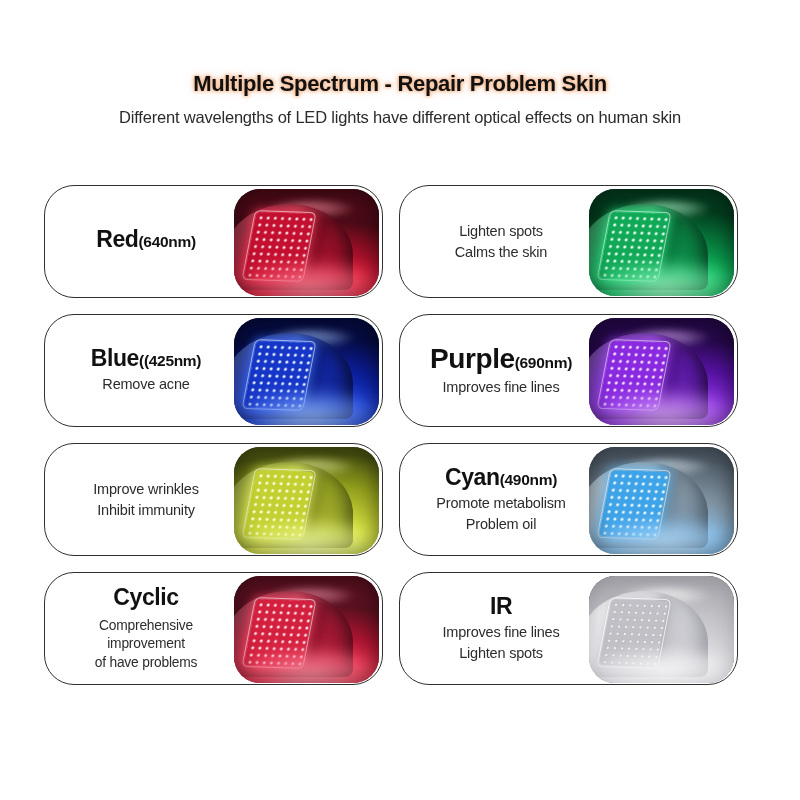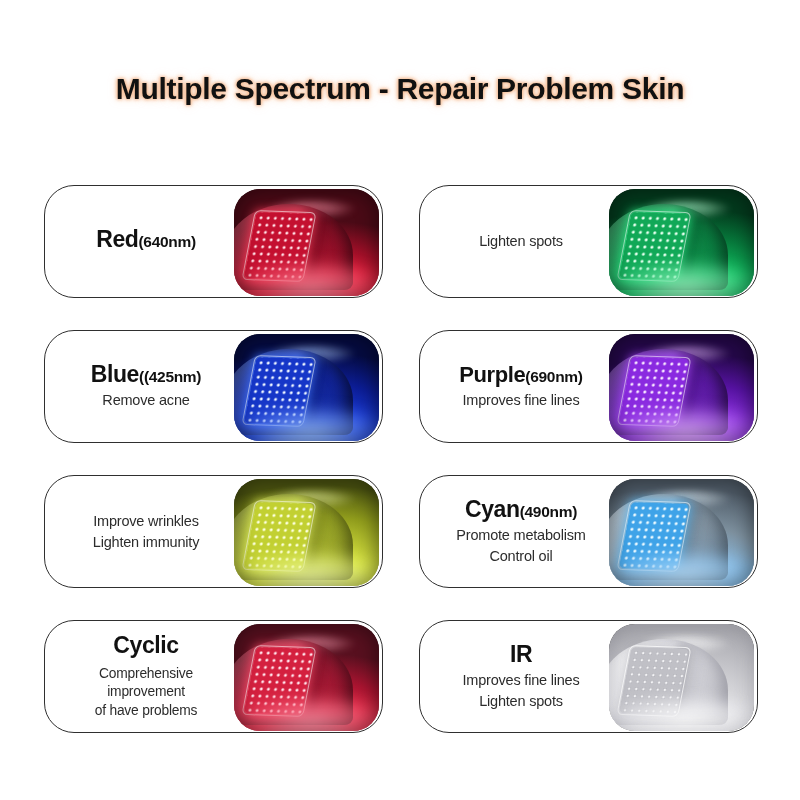--- a/index.html
+++ b/index.html
@@ -23,21 +23,21 @@
 
   
   .header {
     position: absolute;
     top: 72px;
     left: 0;
     width: 800px;
     text-align: center;
   }
   .title {
-    font-size: 30px;
+    font-size: 22px;
     font-weight: bold;
     color: #111111;
     letter-spacing: -0.3px;
     line-height: 1.1;
     text-shadow:
        0 0 4px rgba(247,190,150,0.95),
        0 0 8px rgba(247,190,150,0.65),
        1px 0 3px rgba(247,190,150,0.8),
       -1px 0 3px rgba(247,190,150,0.8);
     white-space: nowrap;
@@ -54,20 +54,21 @@
   
   .grid {
     position: absolute;
     top: 185px;
     left: 44px;
     width: 714px;
     display: grid;
     grid-template-columns: 339px 339px;
     grid-column-gap: 36px;
     grid-row-gap: 32px;
+    gap: 16px;
   }
 
   .card {
     position: relative;
     height: 113px;
     box-sizing: border-box;
     border: 1.6px solid #2f2f2f;
     border-radius: 30px;
     background: #ffffff;
     display: flex;
@@ -101,21 +102,21 @@
     letter-spacing: -0.3px;
   }
   .card-desc {
     font-size: 14.5px;
     color: #2c2c2c;
     line-height: 1.42;
     letter-spacing: -0.2px;
   }
   .card-desc div { white-space: nowrap; }
 
-  .card.compact .color-name { font-size: 22px; }
+  .card.compact .color-name { font-size: 28px; }
   .card.three-line .card-desc { font-size: 13.8px; line-height: 1.34; }
   .card.three-line .card-heading { margin-bottom: 8px; }
 
   
   .photo {
     position: absolute;
     right: 3px;
     top: 3px;
     width: 145px;
     height: 107px;
@@ -196,20 +197,21 @@
     border-radius: 26px;
   }
 </style>
 </head>
 <body>
 
 <div class="page">
 
   <div class="header">
     <div class="title">Multiple Spectrum - Repair Problem Skin</div>
+    <div class="subtitle">Different wavelengths of LED lights have different optical effects on human skin</div>
   </div>
 
   <div class="grid">
 
     <div class="card">
       <div class="card-text">
         <div class="card-heading">
           <span class="color-name">Red</span><span class="wavelength">(640nm)</span>
         </div>
       </div>
@@ -230,20 +232,21 @@
           <div class="floor" style="background:radial-gradient(ellipse at 50% 40%, rgba(255,130,150,0.95), rgba(240,40,70,0.35) 60%, rgba(240,40,70,0) 100%);"></div>
           <div class="vignette"></div>
         </div>
       </div>
     </div>
 
     <div class="card">
       <div class="card-text">
         <div class="card-desc">
           <div>Lighten spots</div>
+          <div>Calms the skin</div>
         </div>
       </div>
       <div class="photo">
         <div class="photo-inner">
           <div class="glow-bg" style="background:
               radial-gradient(ellipse 85% 65% at 52% 92%, #9cffc4 0%, #15d06a 32%, #077a3c 70%, #033a1d 100%);"></div>
           <div class="rim" style="background:radial-gradient(ellipse at 50% 50%, rgba(180,255,210,0.9), rgba(40,220,120,0) 72%);"></div>
           <div class="dome" style="background:
               linear-gradient(120deg, rgba(140,255,190,0.5) 0%, rgba(20,170,90,0.5) 50%, rgba(5,70,38,0.6) 100%);
               box-shadow: inset -6px -4px 14px rgba(0,0,0,0.4);"></div>
@@ -314,21 +317,21 @@
           <div class="floor" style="background:radial-gradient(ellipse at 50% 40%, rgba(225,175,255,0.9), rgba(145,55,230,0.35) 60%, rgba(145,55,230,0) 100%);"></div>
           <div class="vignette"></div>
         </div>
       </div>
     </div>
 
     <div class="card">
       <div class="card-text">
         <div class="card-desc">
           <div>Improve wrinkles</div>
-          <div>Lighten immunity</div>
+          <div>Inhibit immunity</div>
         </div>
       </div>
       <div class="photo">
         <div class="photo-inner">
           <div class="glow-bg" style="background:
               radial-gradient(ellipse 88% 70% at 55% 88%, #f4ff9c 0%, #d8e442 32%, #909c1c 70%, #4a5210 100%);"></div>
           <div class="rim" style="background:radial-gradient(ellipse at 50% 50%, rgba(245,255,170,0.8), rgba(210,225,60,0) 72%);"></div>
           <div class="dome" style="background:
               linear-gradient(120deg, rgba(240,250,160,0.45) 0%, rgba(180,195,50,0.5) 50%, rgba(80,88,18,0.6) 100%);
               box-shadow: inset -6px -4px 14px rgba(20,22,0,0.42);"></div>
@@ -344,21 +347,21 @@
       </div>
     </div>
 
     <div class="card">
       <div class="card-text">
         <div class="card-heading">
           <span class="color-name">Cyan</span><span class="wavelength">(490nm)</span>
         </div>
         <div class="card-desc">
           <div>Promote metabolism</div>
-          <div>Control oil</div>
+          <div>Problem oil</div>
         </div>
       </div>
       <div class="photo">
         <div class="photo-inner">
           <div class="glow-bg" style="background:
               radial-gradient(ellipse 90% 72% at 48% 92%, #dff0ff 0%, #8fc4ee 30%, #7d909e 66%, #4e5a66 100%);"></div>
           <div class="rim" style="background:radial-gradient(ellipse at 50% 50%, rgba(235,248,255,0.8), rgba(150,190,225,0) 72%);"></div>
           <div class="dome" style="background:
               linear-gradient(120deg, rgba(225,238,248,0.75) 0%, rgba(150,168,182,0.65) 55%, rgba(90,104,118,0.7) 100%);
               box-shadow: inset -6px -4px 14px rgba(25,35,45,0.4);"></div>

